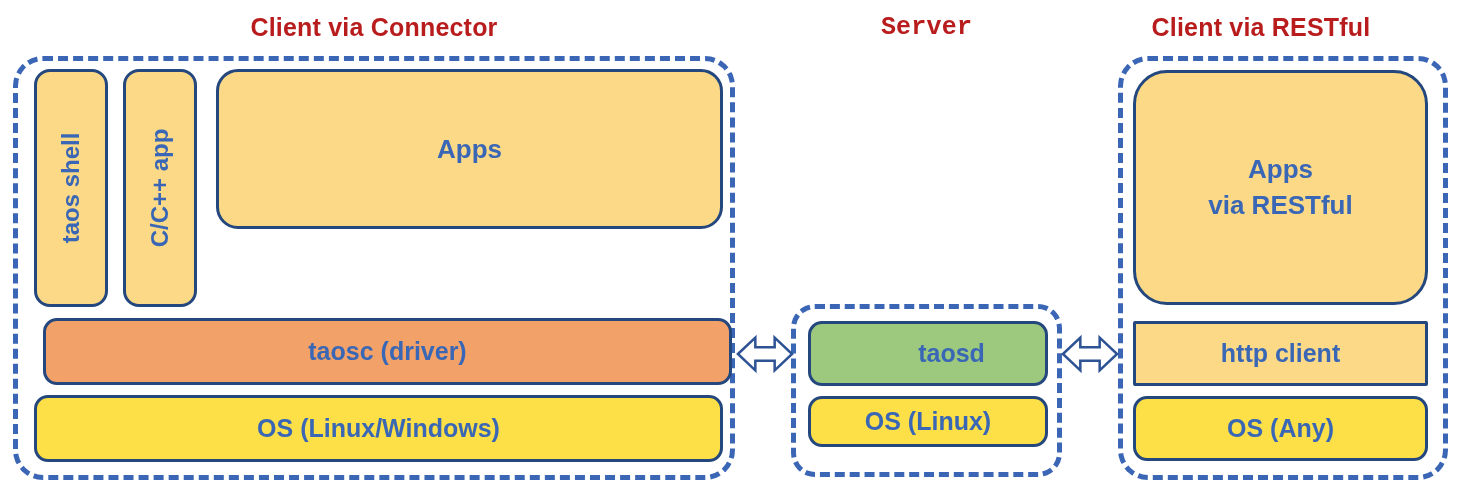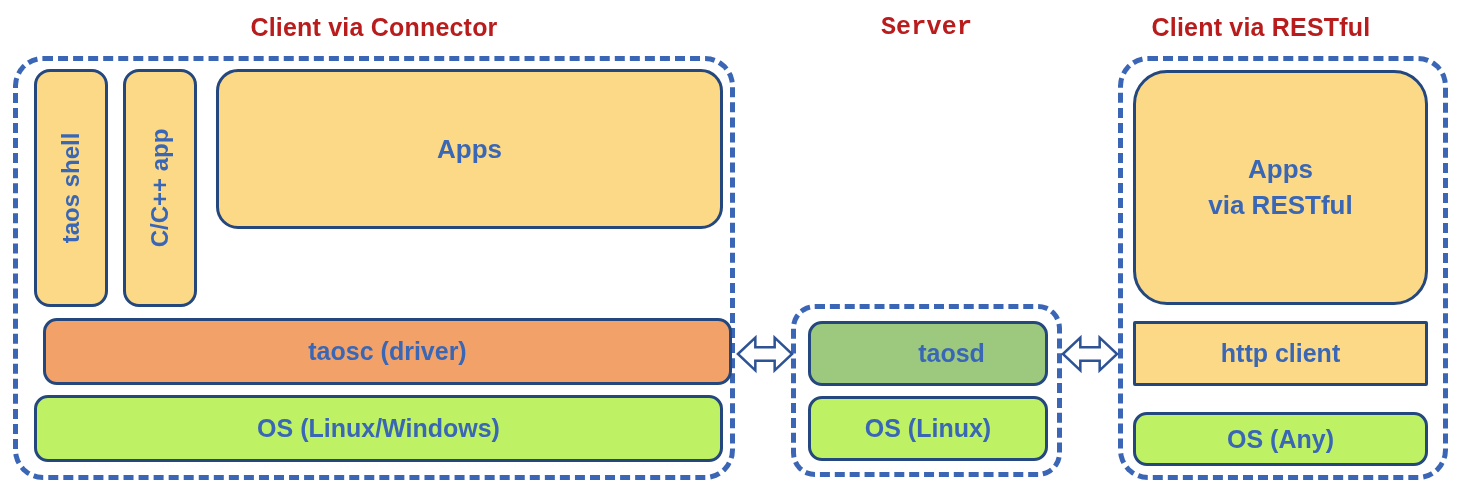--- a/index.html
+++ b/index.html
@@ -43,43 +43,43 @@
     display: flex;
     align-items: center;
     justify-content: center;
     text-align: center;
     font-weight: bold;
     color: #3a67b5;
     font-size: 25px;
   }
   .fill-yellow { background: #fbd987; }
   .fill-orange { background: #f2a269; margin-left: 9px; }
-  .fill-blue   { background: #bef264; }
+  .fill-blue   { background: #fde047; }
   .fill-green  { background: #9dc97e; }
   .fill-gray   { background: #bfbfbf; }
 
   #box-taos-shell { left: 34px; top: 69px; width: 74px; height: 238px; border-radius: 16px; }
   #box-cpp-app    { left: 123px; top: 69px; width: 74px; height: 238px; border-radius: 16px; }
   .vertical-label {
     transform: rotate(-90deg);
     white-space: nowrap;
     font-size: 24px;
   }
 
   #box-apps        { left: 216px; top: 69px;  width: 507px; height: 160px; border-radius: 22px; font-size: 26px; }
   #box-connector   { left: 216px; top: 240px; width: 507px; height: 63px;  border-radius: 14px; font-size: 23px; }
   #box-taosc       { left: 34px;  top: 318px; width: 689px; height: 67px;  border-radius: 14px; }
   #box-os-client   { left: 34px;  top: 395px; width: 689px; height: 67px;  border-radius: 14px; }
 
   #box-taosd       { left: 808px; top: 321px; width: 240px; height: 65px; border-radius: 14px; padding-left: 47px; }
-  #box-os-server   { left: 808px; top: 396px; width: 240px; height: 65px; border-radius: 14px; }
+  #box-os-server   { left: 808px; top: 396px; width: 240px; height: 51px; border-radius: 14px; }
 
   #box-apps-rest   { left: 1133px; top: 70px;  width: 295px; height: 235px; border-radius: 34px; font-size: 26px; white-space: pre-line; line-height: 1.35; }
   #box-http-client { left: 1133px; top: 321px; width: 295px; height: 65px; border-radius: 2px; }
-  #box-os-rest     { left: 1133px; top: 396px; width: 295px; height: 54px; border-radius: 14px; margin-top: 16px; }
+  #box-os-rest     { left: 1133px; top: 396px; width: 295px; height: 65px; border-radius: 14px; }
 
   .arrow {
     position: absolute;
     width: 58px;
     height: 42px;
   }
   #arrow-left  { left: 736px;  top: 333px; }
   #arrow-right { left: 1061px; top: 333px; }
 </style>
 </head>

